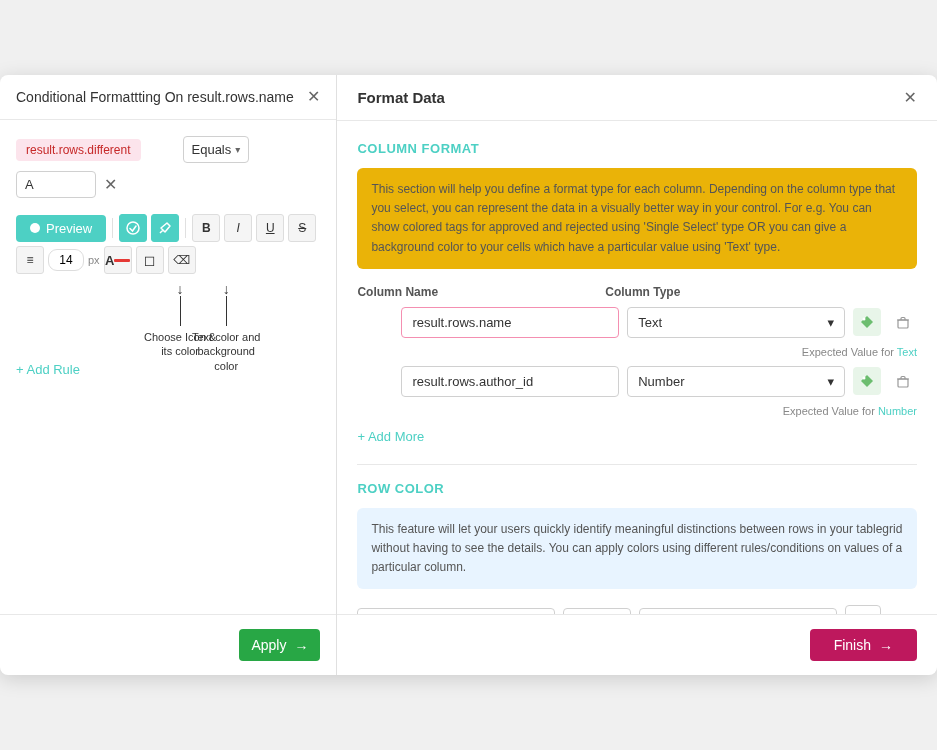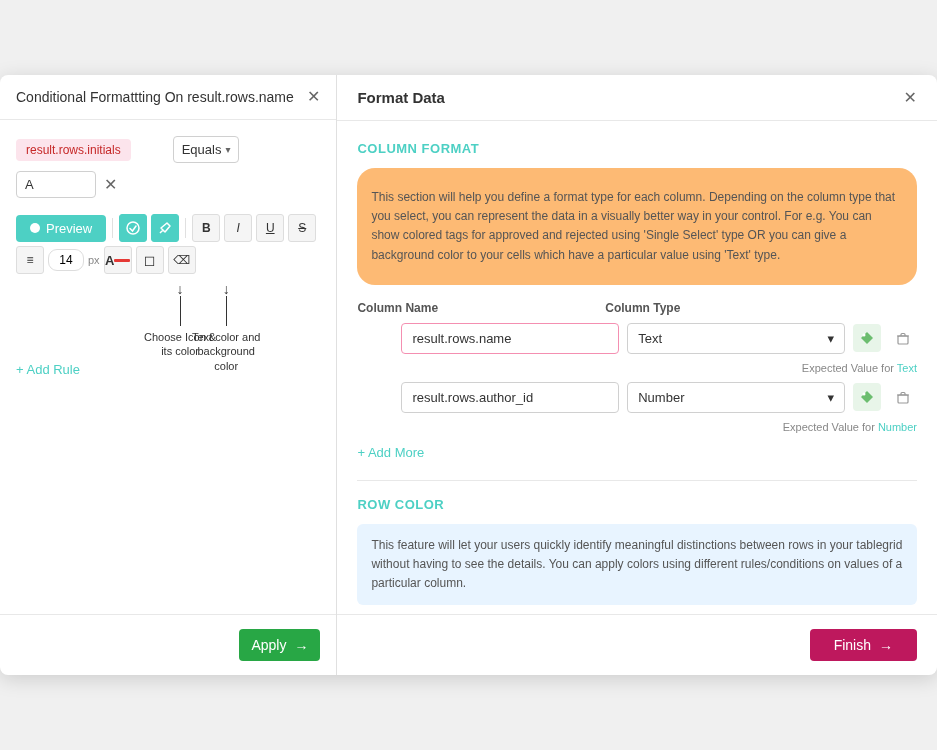--- a/index.html
+++ b/index.html
@@ -40,21 +40,21 @@
     .ann-right .vert-line-r { width: 1px; height: 30px; background: #333; }
     .ann-right .ann-text-r { font-size: 11px; color: #333; text-align: center; line-height: 1.3; margin-top: 4px; font-weight: 500; }
     .ann-arrow { font-size: 14px; color: #333; line-height: 1; }
 
     
     .right-panel { flex: 1; display: flex; flex-direction: column; }
     .right-header { display: flex; align-items: center; justify-content: space-between; padding: 14px 20px; border-bottom: 1px solid #e8e8e8; }
     .right-header-title { font-size: 15px; font-weight: 600; color: #333; }
     .right-content { flex: 1; padding: 20px; overflow-y: auto; }
     .section-title { font-size: 13px; font-weight: 700; color: #4dd0c4; letter-spacing: 0.5px; text-transform: uppercase; margin-bottom: 12px; }
-    .info-box { background: #fdba74; border-radius: 18px; padding: 20px 14px; font-size: 12px; color: #555; line-height: 1.6; margin-bottom: 16px; }
+    .info-box { background: #eab308; border-radius: 6px; padding: 12px 14px; font-size: 12px; color: #555; line-height: 1.6; margin-bottom: 16px; }
     .col-header-row { display: flex; gap: 8px; margin-bottom: 8px; }
     .col-header { font-size: 12px; font-weight: 600; color: #555; flex: 1; }
     .col-row { display: flex; align-items: center; gap: 8px; margin-bottom: 8px; padding-left: 44px; }
     .col-name-input { flex: 1; border: 1px solid #f48fb1; border-radius: 4px; padding: 7px 10px; font-size: 13px; color: #333; background: #fff; }
     .col-name-input.normal { border-color: #d0d0d0; }
     .col-type-select { flex: 1; border: 1px solid #d0d0d0; border-radius: 4px; padding: 7px 10px; font-size: 13px; color: #333; background: #fff; display: flex; align-items: center; justify-content: space-between; cursor: pointer; }
     .col-action-btn { width: 28px; height: 28px; border: none; border-radius: 4px; cursor: pointer; display: flex; align-items: center; justify-content: center; }
     .col-action-btn.tag-btn { background: #e8f5e9; color: #2e7d32; }
     .col-action-btn.del-btn { background: none; color: #999; }
     .expected-row { display: flex; justify-content: flex-end; margin-bottom: 8px; }
@@ -78,21 +78,21 @@
 <div class="container">
 
   <div class="left-panel">
     <div class="left-header">
       <span class="left-header-title">Conditional Formattting On result.rows.name</span>
       <button class="close-btn">✕</button>
     </div>
     <div class="left-content">
       
       <div class="condition-row">
-        <span class="tag-chip">result.rows.initials</span>
+        <span class="tag-chip">result.rows.different</span>
         <div class="select-dropdown">
           <span>Equals</span>
           <span class="arrow">▾</span>
         </div>
         <input class="value-input" type="text" value="A" style="">
         <button class="clear-btn">✕</button>
       </div>
 
       
       <div class="toolbar-row">

